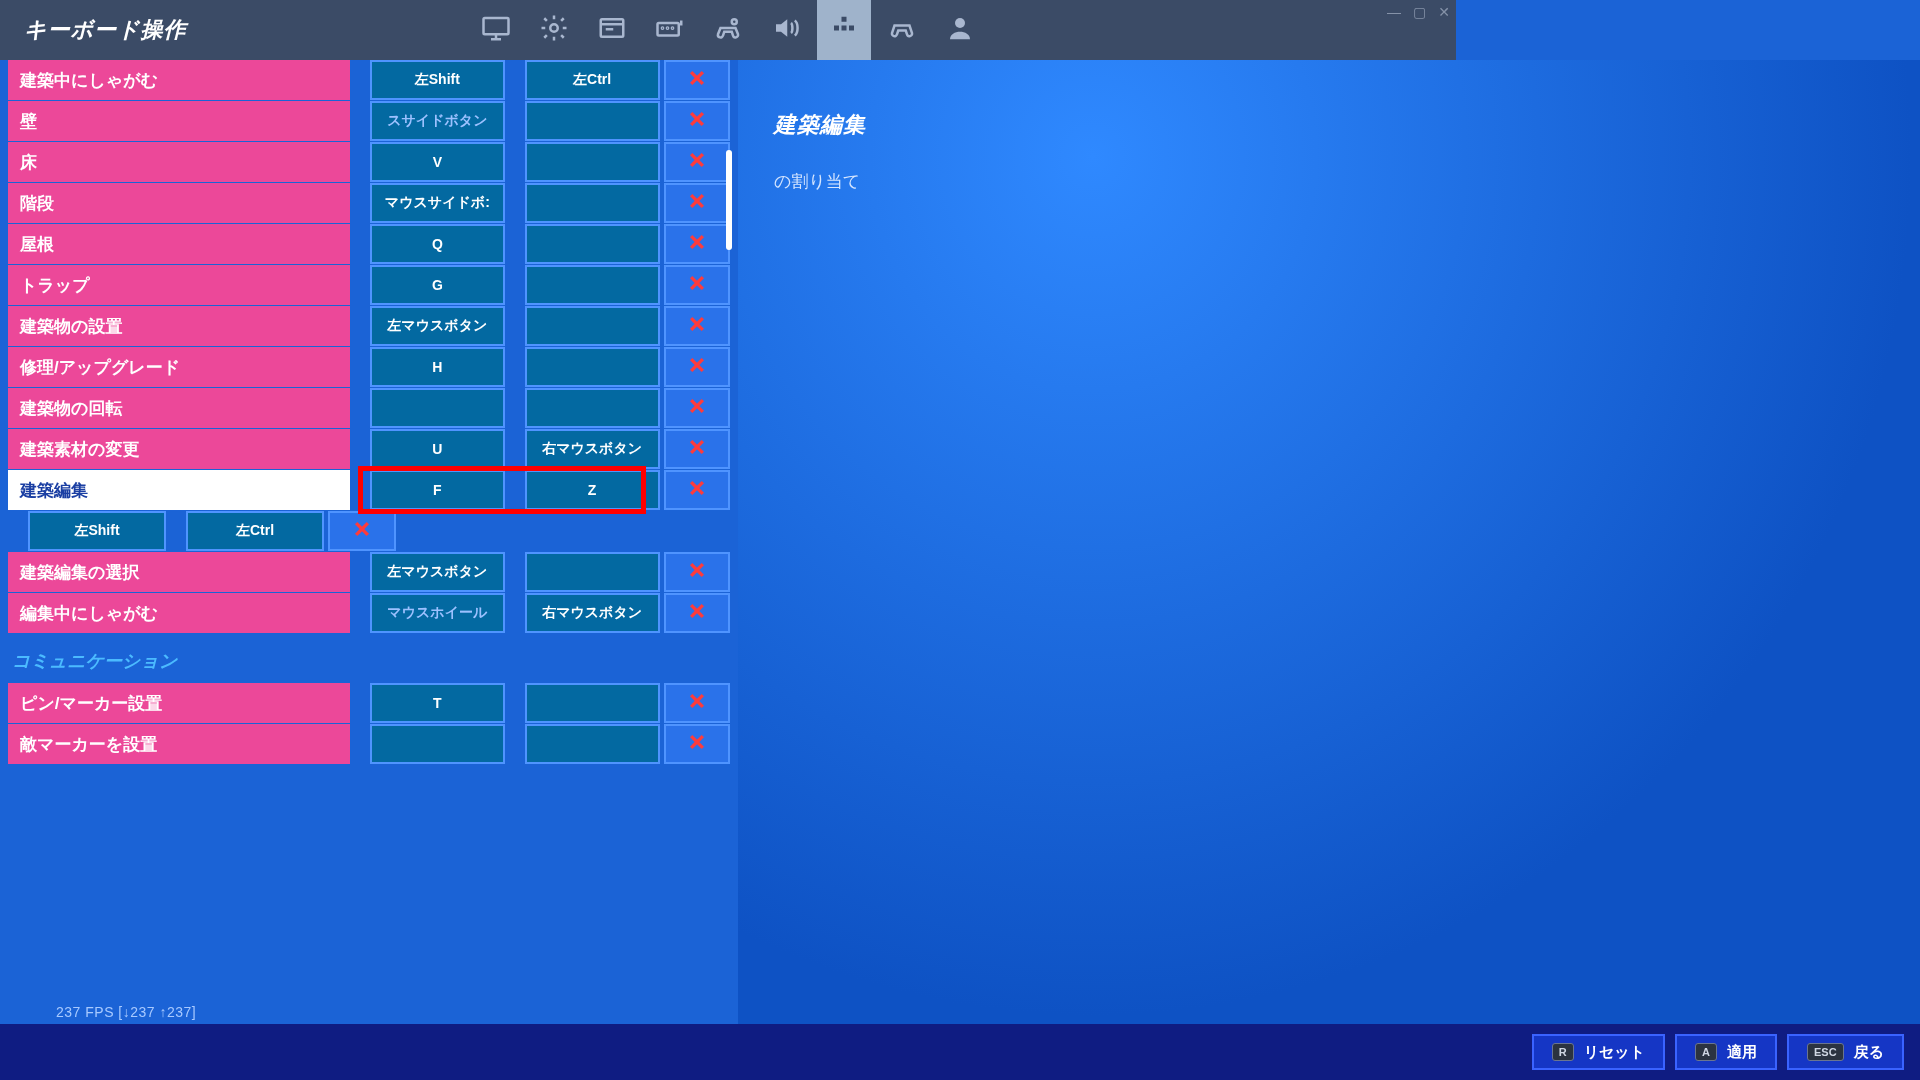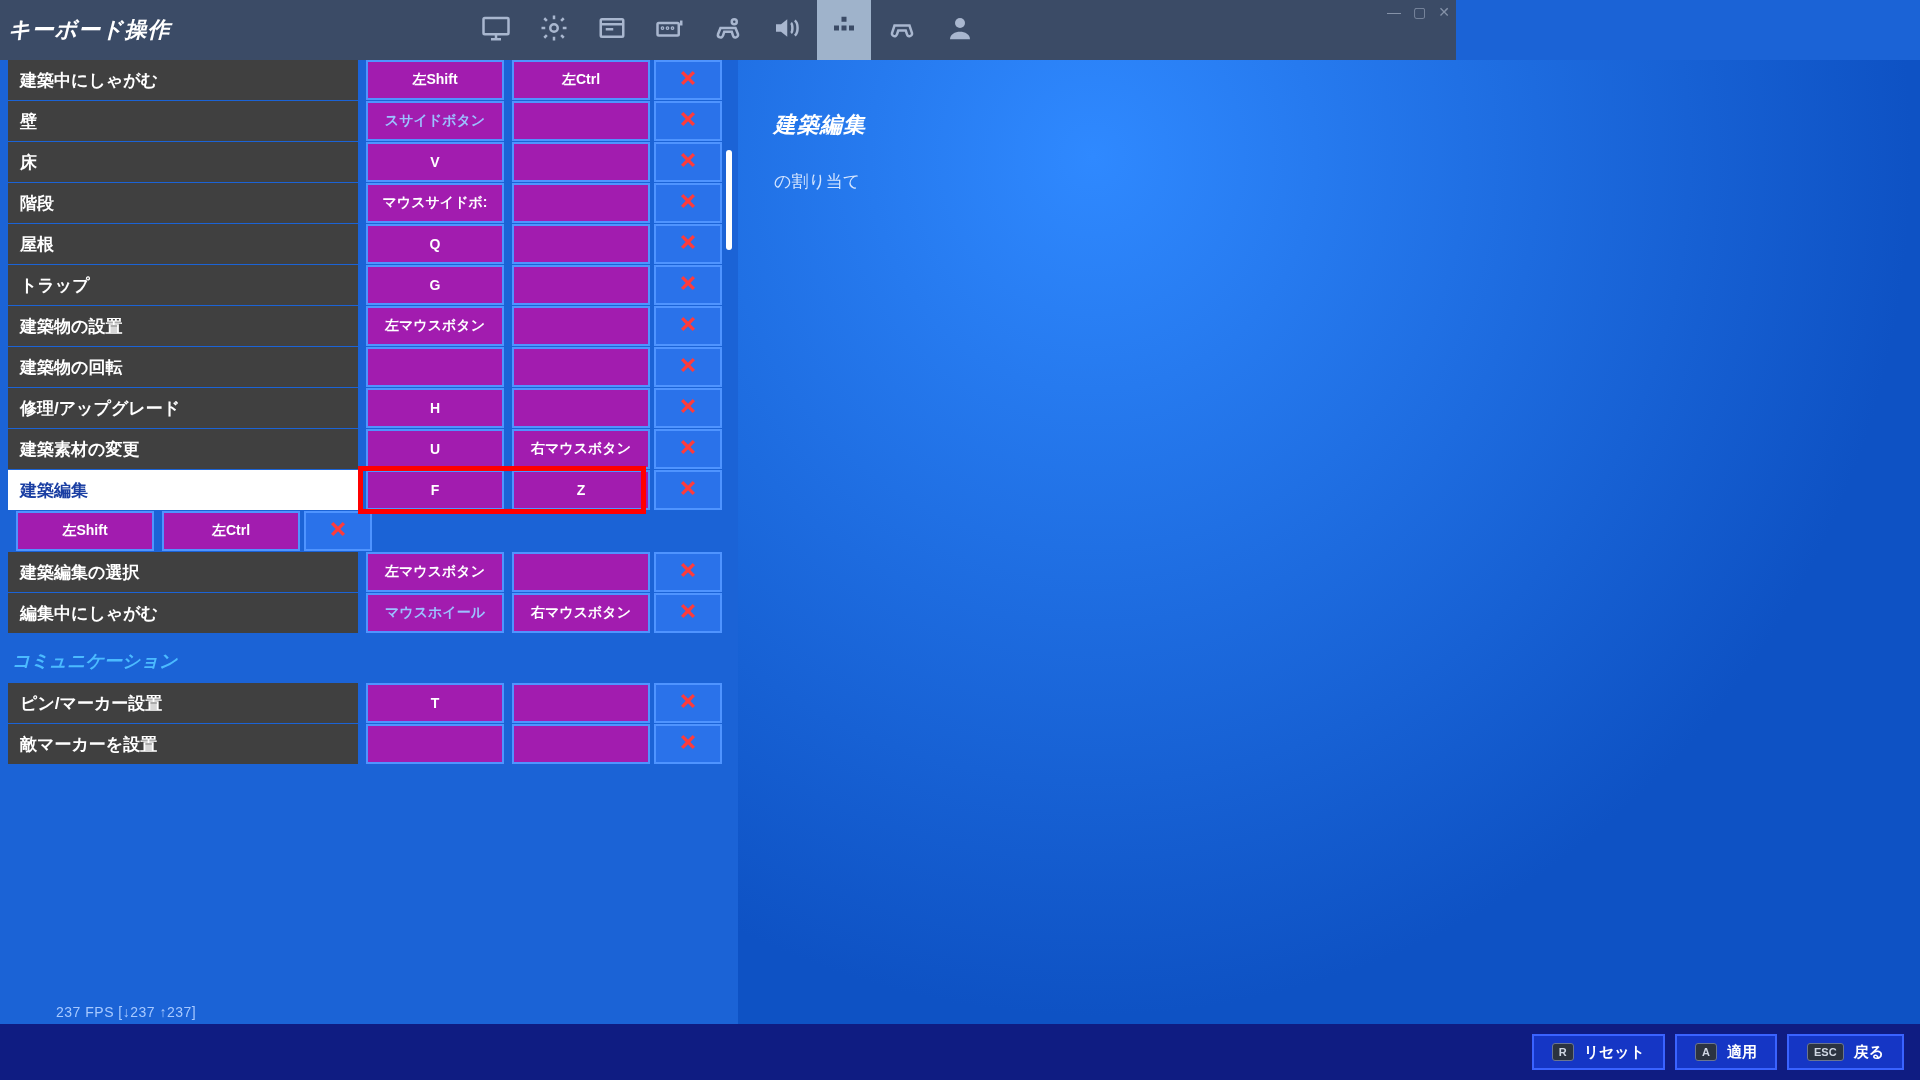--- a/index.html
+++ b/index.html
@@ -1,37 +1,37 @@
 <!DOCTYPE html>
 <html><head>
 <meta charset="utf-8">
 <style>
   * { margin:0; padding:0; box-sizing:border-box; font-family:"Hiragino Kaku Gothic Pro","Meiryo",sans-serif; }
   html,body { width:1456px; height:816px; background:#1b63d6; overflow:hidden; color:#fff; }
 
   
   .topbar { height:60px; background:#3b4b66; display:flex; align-items:center; position:relative; }
-  .topbar .title { font-size:22px; font-weight:700; padding-left:8px; font-style:italic; letter-spacing:1px; }
+  .topbar .title { font-size:22px; font-weight:700; padding-left:24px; font-style:italic; letter-spacing:1px; }
   .tabstrip { position:absolute; left:50%; top:0; transform:translateX(-50%); height:60px; display:flex; gap:4px; align-items:center; }
   .tab { width:54px; height:60px; display:flex; align-items:center; justify-content:center; color:#a9b7cf; cursor:pointer; }
   .tab.active { background:#9fb3cb; color:#3b4b66; }
   .tab svg { width:30px; height:30px; }
   .winbtns { position:absolute; right:6px; top:4px; display:flex; gap:12px; color:#8592a8; font-size:14px; }
   .winbtns span { cursor:pointer; }
 
   
   .main { position:absolute; top:60px; left:0; right:0; bottom:56px; display:flex; }
 
   
   .listcol { width:738px; height:100%; overflow:hidden; position:relative; padding-top:0; }
   .rows { padding:0 8px 0 8px; }
   .row { height:40px; display:flex; align-items:center; margin-bottom:1px; }
-  .row .label { width:350px; height:40px; display:flex; align-items:center; padding-left:12px; background:#404040; font-size:17px; font-weight:700; color:#fff; }
+  .row .label { width:350px; height:40px; display:flex; align-items:center; padding-left:12px; background:#ec4899; font-size:17px; font-weight:700; color:#fff; }
   .row.selected .label { background:#ffffff; color:#1b3fa3; }
-  .row .keycell { width:138px; height:40px; margin-left:8px; background:#a21caf; display:flex; align-items:center; justify-content:center; font-weight:700; font-size:14px; border:2px solid #4f94ff; color:#fff; }
+  .row .keycell { width:138px; height:40px; margin-left:20px; background:#0369a1; display:flex; align-items:center; justify-content:center; font-weight:700; font-size:14px; border:2px solid #4f94ff; color:#fff; }
   .row .keycell.dim { color:#9cc1ff; }
   .row .xcell { width:68px; height:40px; margin-left:4px; background:#2a72ea; display:flex; align-items:center; justify-content:center; border:2px solid #4f94ff; }
   .xcell svg { width:20px; height:20px; }
 
   .sectionhdr { height:44px; display:flex; align-items:center; padding-left:4px; font-size:18px; font-weight:800; font-style:italic; color:#4bbbff; margin-top:6px;text-align:center; }
 
   
   .scrolltrack { position:absolute; right:6px; top:90px; width:6px; height:100px; background:#fff; border-radius:3px; }
 
   
@@ -198,33 +198,33 @@
           <div class="keycell">左マウスボタン</div>
           <div class="keycell"></div>
           <div class="xcell">
             <span><svg viewBox="0 0 24 24" stroke="#ff3b3b" stroke-width="4" fill="none">
                 <line x1="5" y1="5" x2="19" y2="19"></line>
                 <line x1="19" y1="5" x2="5" y2="19"></line>
               </svg></span>
           </div>
         </div>
         <div class="row">
-          <div class="label">建築物の回転</div>
-          <div class="keycell"></div>
-          <div class="keycell"></div>
-          <div class="xcell">
-            <span><svg viewBox="0 0 24 24" stroke="#ff3b3b" stroke-width="4" fill="none">
-                <line x1="5" y1="5" x2="19" y2="19"></line>
-                <line x1="19" y1="5" x2="5" y2="19"></line>
-              </svg></span>
-          </div>
-        </div>
-        <div class="row">
           <div class="label">修理/アップグレード</div>
           <div class="keycell">H</div>
+          <div class="keycell"></div>
+          <div class="xcell">
+            <span><svg viewBox="0 0 24 24" stroke="#ff3b3b" stroke-width="4" fill="none">
+                <line x1="5" y1="5" x2="19" y2="19"></line>
+                <line x1="19" y1="5" x2="5" y2="19"></line>
+              </svg></span>
+          </div>
+        </div>
+        <div class="row">
+          <div class="label">建築物の回転</div>
+          <div class="keycell"></div>
           <div class="keycell"></div>
           <div class="xcell">
             <span><svg viewBox="0 0 24 24" stroke="#ff3b3b" stroke-width="4" fill="none">
                 <line x1="5" y1="5" x2="19" y2="19"></line>
                 <line x1="19" y1="5" x2="5" y2="19"></line>
               </svg></span>
           </div>
         </div>
         <div class="row">
           <div class="label">建築素材の変更</div>

